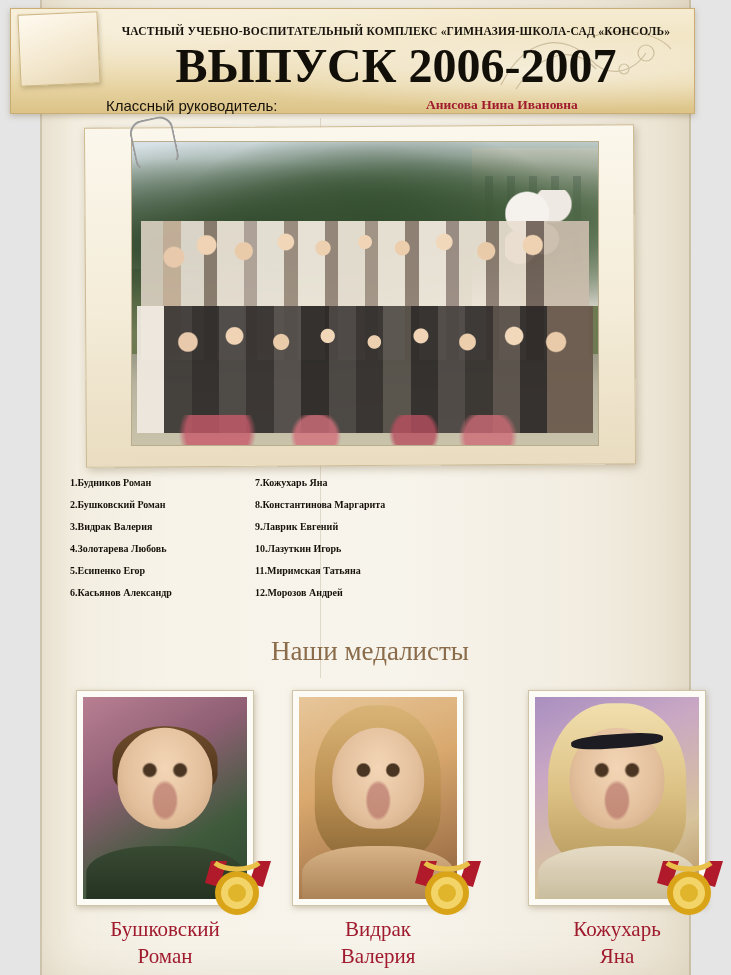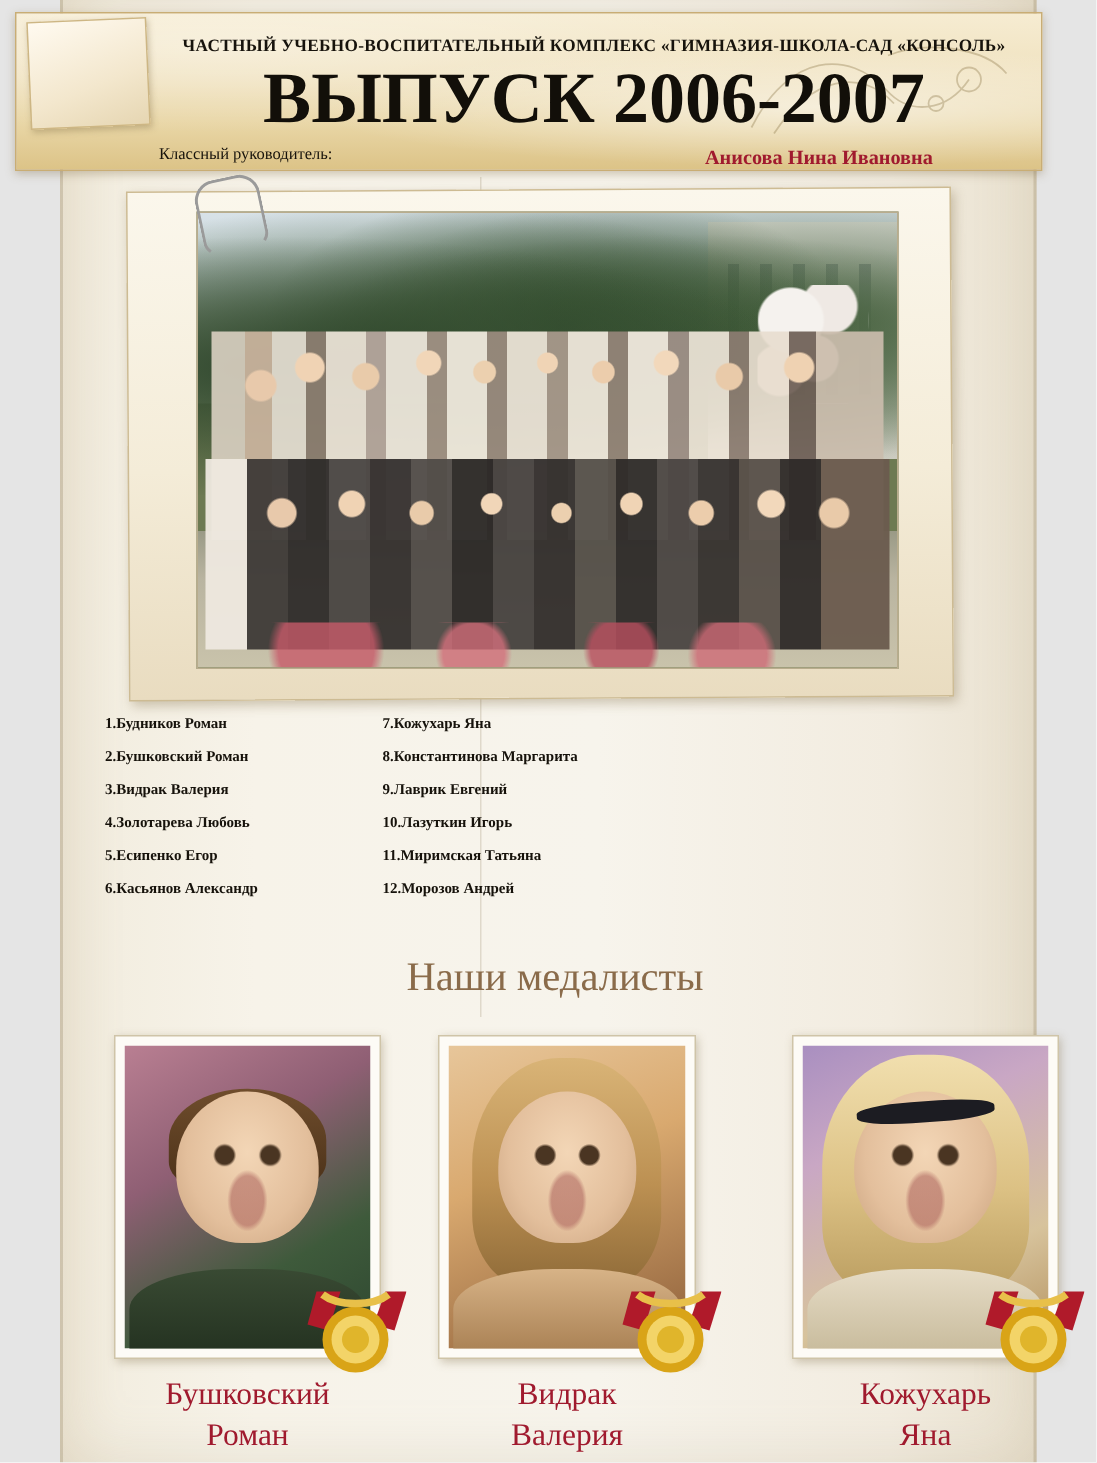--- a/index.html
+++ b/index.html
@@ -110,32 +110,31 @@
   }
   .teacher-row {
     position: absolute;
     left: 95px; top: 88px;
     width: 590px;
     height: 20px;
   }
   .teacher-label {
     position: absolute;
     left: 0; top: 0;
-    font-size: 11px;
+    font-size: 15px;
     color: #17130c;
-    font-family: Liberation Serif, serif;
+    font-family: Liberation Sans, sans-serif;
   }
   .teacher-name {
     position: absolute;
     left: 320px; top: 0;
     font-size: 13.5px;
     font-weight: bold;
     color: #a01a2e;
     font-family: "Liberation Serif", serif;
-    margin-left: 44px;
   }
 
   
   .photo-card {
     position: absolute;
     left: 85px; top: 126px;
     width: 548px;
     height: 338px;
     background: linear-gradient(180deg,#fbf7ec 0%, #f4ecd8 55%, #e9dcc0 100%);
     border: 1px solid #cdbb93;

